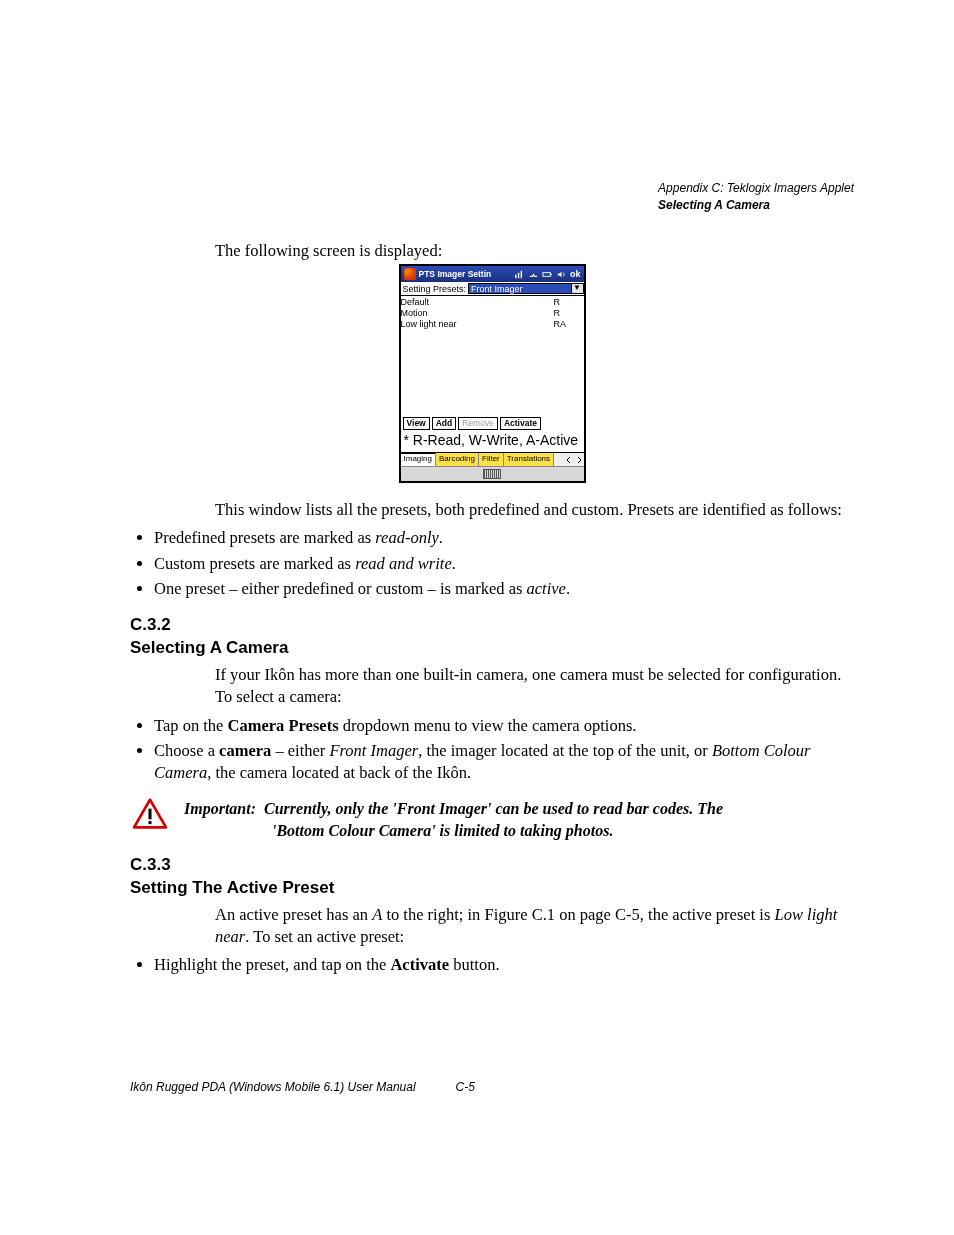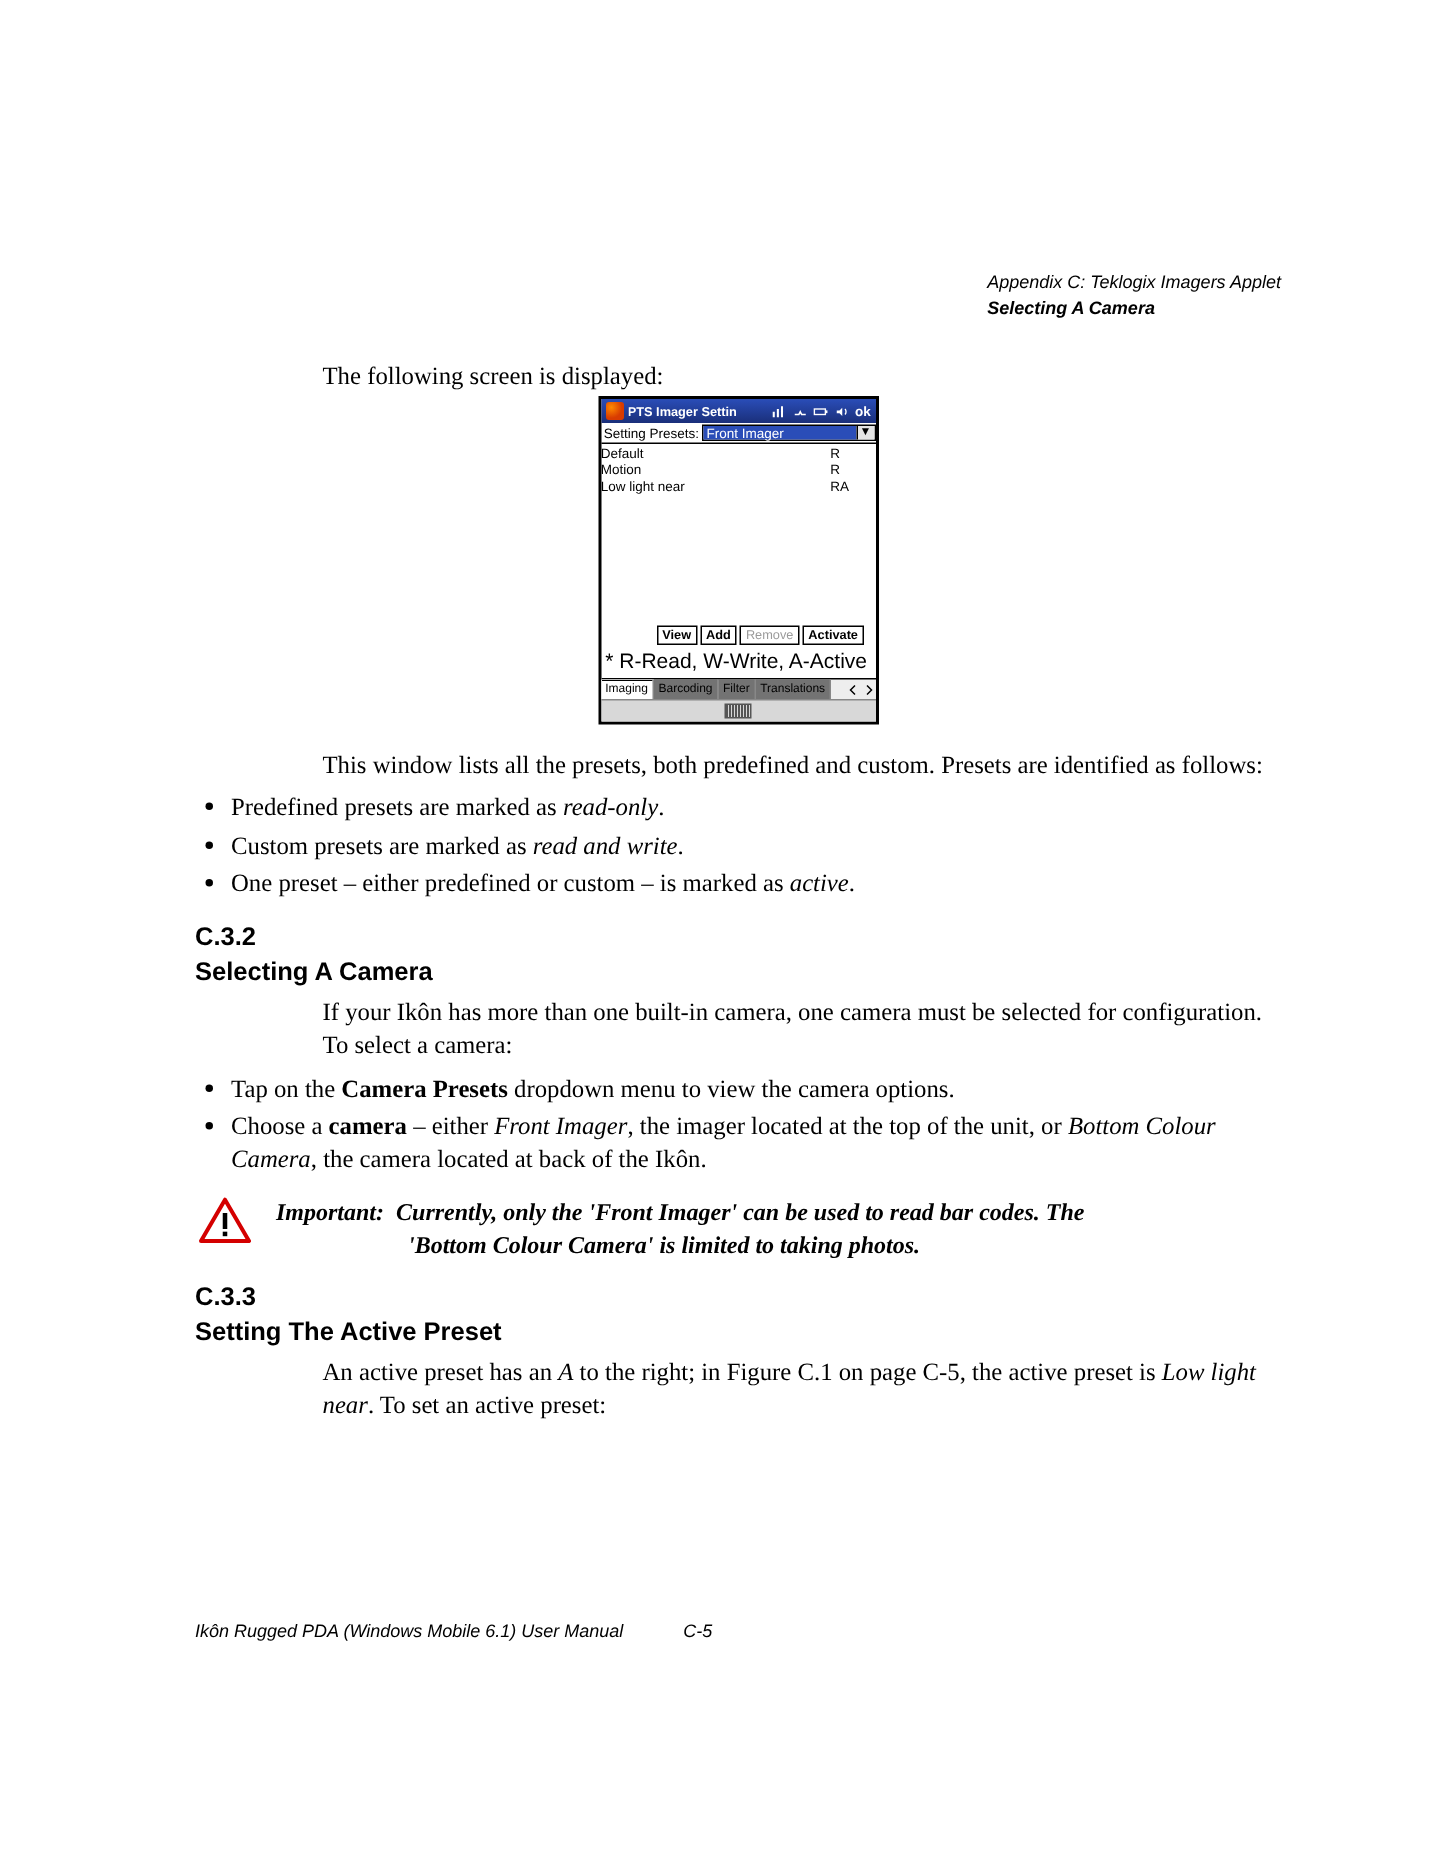--- a/index.html
+++ b/index.html
@@ -123,21 +123,20 @@
     display: flex;
     font-size: 9px;
     line-height: 11px;
   }
   .wm-list-row .c1 { flex: 1; }
   .wm-list-row .c2 { width: 30px; }
   .wm-btnrow {
     display: flex;
     gap: 2px;
     padding: 1px 2px;
-    margin-left: 35px;
   }
   .wm-btn {
     border: 1px solid #000;
     font-size: 8.5px;
     font-weight: bold;
     padding: 0 3px;
     background: #fff;
     line-height: 11px;
   }
   .wm-btn.disabled { color: #9a9a9a; font-weight: normal; }
@@ -147,21 +146,21 @@
   }
   .wm-tabs {
     display: flex;
     border-top: 1px solid #000;
     background: #eee;
     font-size: 8px;
   }
   .wm-tab {
     border-right: 1px solid #888;
     padding: 1px 3px;
-    background: #737373;
+    background: #fde047;
   }
   .wm-tab.active { background: #fff; box-shadow: inset 0 -1px 0 #fff, inset 0 1px 0 #000; }
   .wm-tabs-scroll {
     margin-left: auto;
     display: flex;
     align-items: center;
     padding: 0 2px;
   }
   .wm-sip {
     height: 14px;
@@ -374,18 +373,23 @@
     </div>
   </div>
 
   <div class="section-row">
     <div class="sec-num">C.3.3</div>
     <div class="sec-title">Setting The Active Preset</div>
   </div>
   <div class="body-col">
     <span>An active preset has an </span><em>A</em><span> to the right; in Figure C.1 on page C-5, the active preset is </span><em>Low light near</em><span>. To set an active preset:</span>
   </div>
+  <ul class="bullets body-col">
+    <li>
+      <span>Highlight the preset, and tap on the </span><strong>Activate</strong><span> button.</span>
+    </li>
+  </ul>
 
   <div class="footer">
     <span>Ikôn Rugged PDA (Windows Mobile 6.1) User Manual</span>
     <span class="pnum">C-5</span>
   </div>
 </div>
 
 </body></html>

